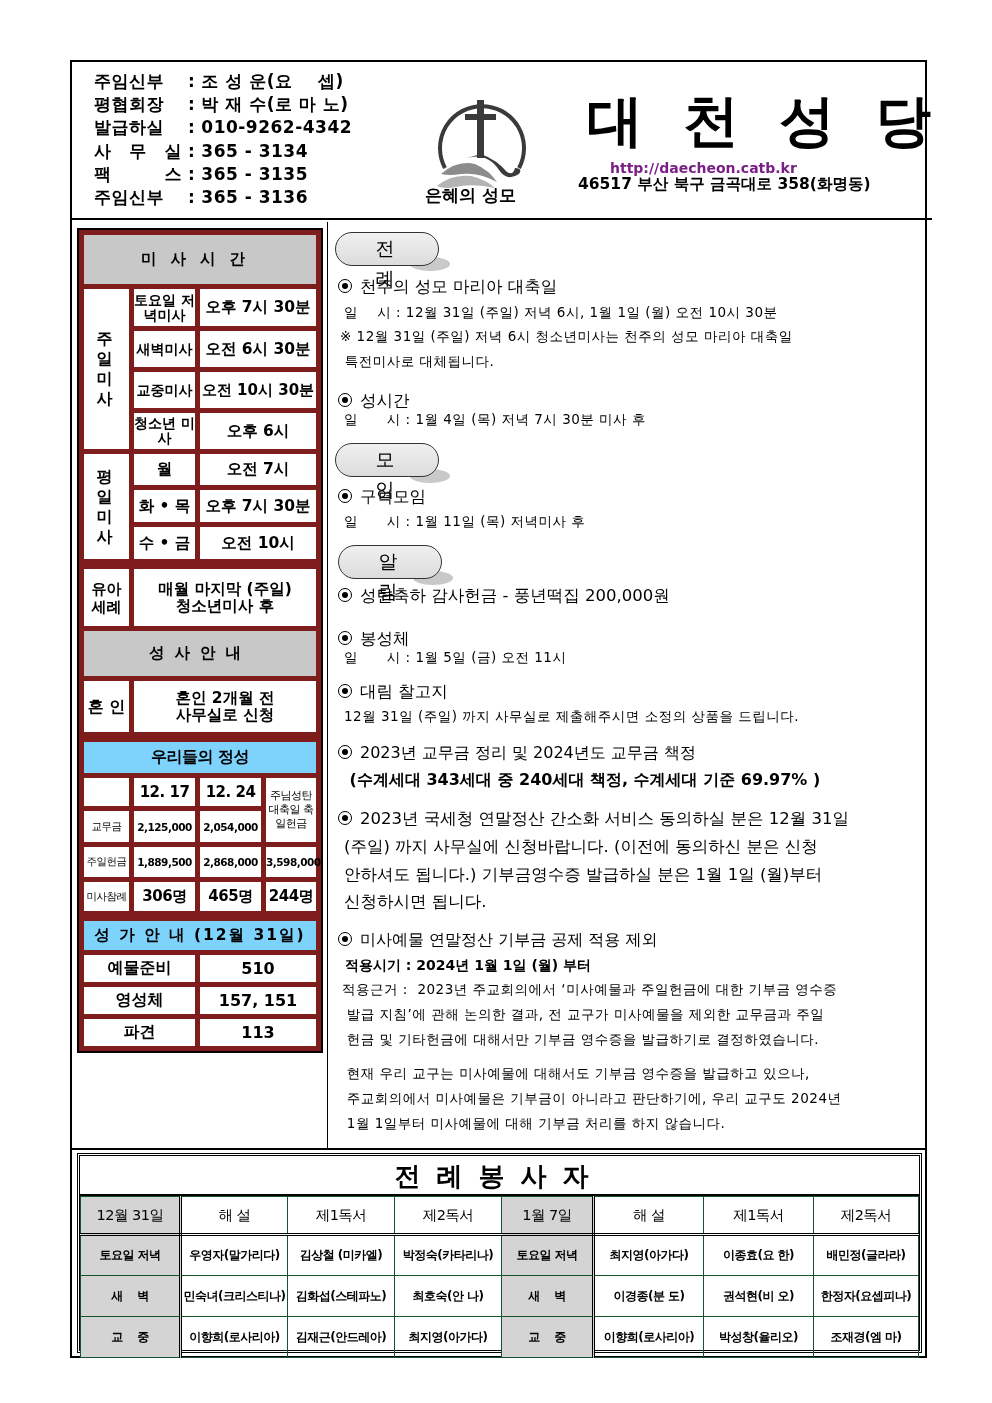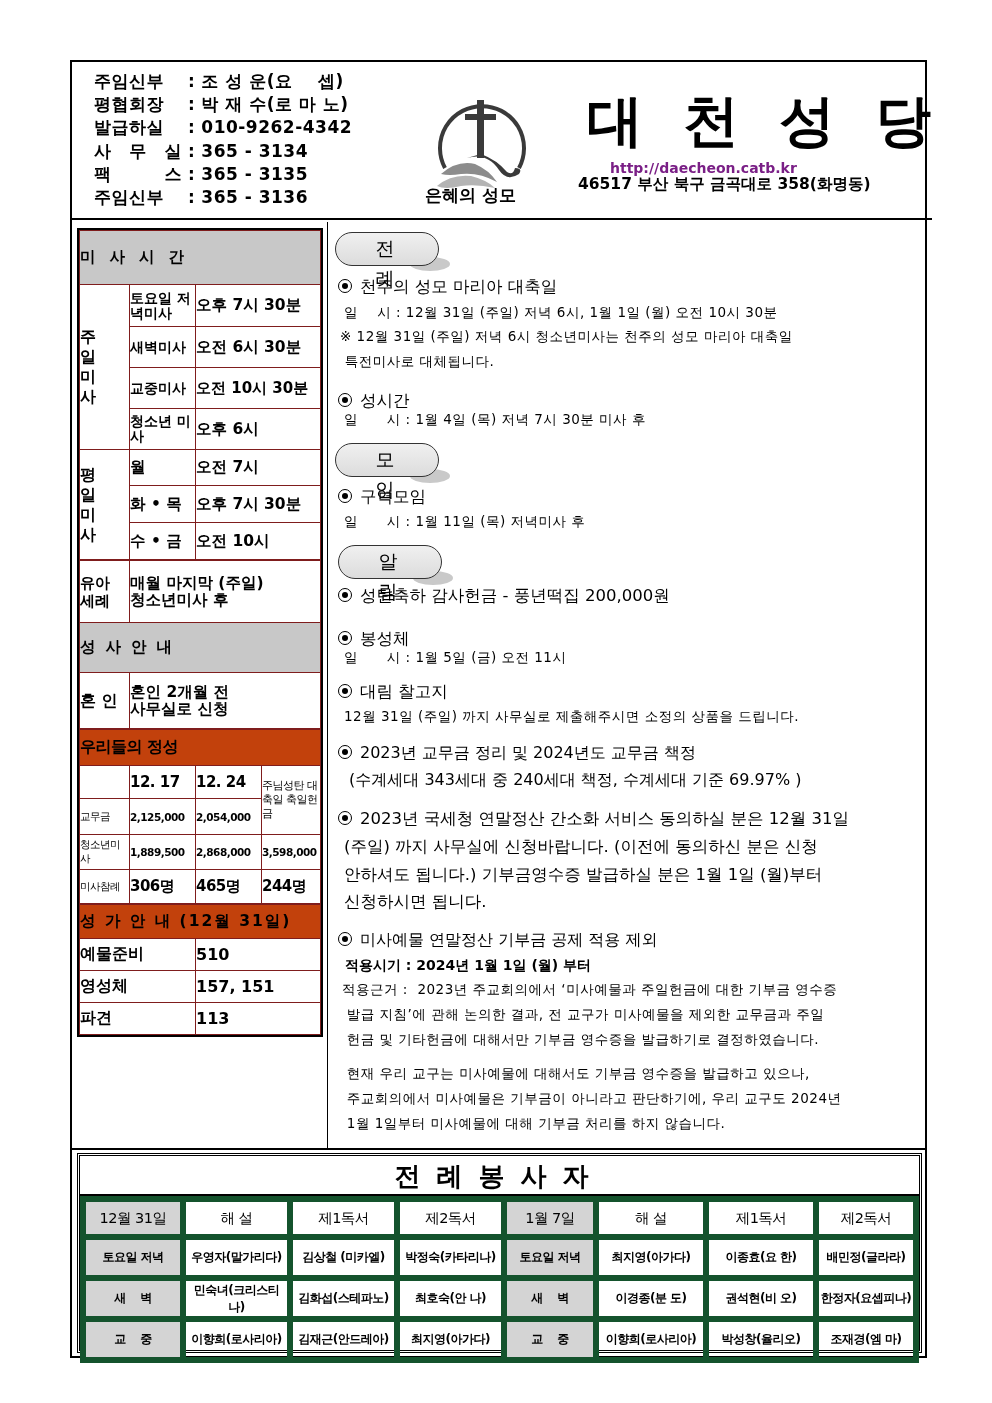--- a/index.html
+++ b/index.html
@@ -20,42 +20,42 @@
   .url { position: absolute; left: 538px; top: 98px; font-size: 14px; font-weight: bold; color: #7a1f86; white-space: nowrap; }
   .address { position: absolute; left: 506px; top: 112px; font-size: 15.5px; font-weight: bold; white-space: nowrap; }
 
   
   .vdivider { position: absolute; left: 255px; top: 160px; width: 1px; height: 926px; background: #000; }
   .hdivider { position: absolute; left: 0; top: 1086px; width: 853px; height: 2px; background: #000; }
 
   
   .left { position: absolute; left: 5px; top: 166px; width: 246px; border: 2px solid #000; }
   table.grid { border-collapse: collapse; width: 100%; table-layout: fixed; }
-  table.grid td { border: 1px solid #7f1d1d; text-align: left; vertical-align: middle; font-weight: bold; }
+  table.grid td { border: 5px solid #7f1d1d; text-align: center; vertical-align: middle; font-weight: bold; }
   .sec-head { background: #c8c8c8; height: 54px; font-size: 17px; letter-spacing: 14px; }
-  .sec-head-sm { background: #c2410c; height: 36px; font-size: 17px; letter-spacing: 2px; }
+  .sec-head-sm { background: #7dd3fc; height: 36px; font-size: 17px; letter-spacing: 2px; }
   .mass td { font-size: 15.5px; line-height: 17px; }
   .offer td { font-size: 10.5px; letter-spacing: -0.5px; }
   .offer .big { font-size: 15px; }
   .account { text-align: center; font-weight: bold; font-size: 15.5px; line-height: 19px; padding: 6px 0; border-bottom: 1px solid #000; }
   .hymn td { font-size: 16px; height: 32px; }
   .pill { position: relative; display: inline-block; height: 34px; width: 104px; border: 1.5px solid #333; border-radius: 17px; background: linear-gradient(#f0f0f0,#dcdcdc); font-size: 19px; text-align: center; line-height: 30px; letter-spacing: 24px; padding-left: 20px; }
   .pill-shadow { position: absolute; width: 40px; height: 14px; background: #c9c9c9; border-radius: 50%; }
   .bullet { font-size: 16.5px; font-weight: normal; white-space: nowrap; }
   .bullet .dot { display: inline-block; width: 14px; height: 14px; border: 1.5px solid #000; border-radius: 50%; margin-right: 8px; position: relative; top: 1px; }
   .bullet .dot::after { content: ""; position: absolute; left: 2.5px; top: 2.5px; width: 6px; height: 6px; background: #000; border-radius: 50%; }
   .line { font-size: 13.5px; white-space: nowrap; letter-spacing: 0.5px; }
   .line-b { font-size: 15.5px; white-space: nowrap; font-weight: bold; }
   .abs { position: absolute; }
 
   
   .bottom { position: absolute; left: 5px; top: 1091px; width: 845px; height: 200px; border: 3px double #000; }
   .bottom-title { height: 40px; border-bottom: 2px solid #000; text-align: center; font-size: 26px; font-weight: bold; letter-spacing: 16px; line-height: 40px; }
   table.serv { border-collapse: collapse; width: 100%; table-layout: fixed; }
-  table.serv td { border: 6px solid #14532d; text-align: center; vertical-align: middle; font-size: 12px; font-weight: bold; height: 41px; letter-spacing: -0.5px; }
+  table.serv td { border: 1px solid #14532d; text-align: center; vertical-align: middle; font-size: 12px; font-weight: bold; height: 41px; letter-spacing: -0.5px; }
   table.serv tr.h td { font-size: 14.5px; font-weight: normal; height: 38px; border-bottom: 3px double #000; }
   table.serv td.gray { background: #d4d4d4; }
   table.serv td.dbl-r { border-right: 3px double #000; }
 </style>
 </head>
 <body>
 
 <div class="page">
 
   <div class="header">
@@ -195,21 +195,21 @@
         <td class="big">12. 17</td>
         <td class="big">12. 24</td>
         <td rowspan="2" style="line-height:14px;font-weight:normal;font-size:11px">주님성탄 대축일 축일헌금</td>
       </tr>
       <tr style="height:36px">
         <td style="font-weight:normal">교무금</td>
         <td>2,125,000</td>
         <td>2,054,000</td>
       </tr>
       <tr style="height:35px">
-        <td style="font-weight:normal">청소년미사</td>
+        <td style="font-weight:normal">주일헌금</td>
         <td>1,889,500</td>
         <td>2,868,000</td>
         <td>3,598,000</td>
       </tr>
       <tr style="height:34px">
         <td style="font-weight:normal">미사참례</td>
         <td class="big">306명</td>
         <td class="big">465명</td>
         <td class="big">244명</td>
       </tr>
@@ -259,21 +259,21 @@
     <div class="abs line" style="left:272px;top:451px;white-space:pre">일      시 : 1월 11일 (목) 저녁미사 후</div>
 
     <div class="abs pill-shadow" style="left:341px;top:509px"></div>
     <div class="abs pill" style="left:266px;top:483px">알림</div>
     <div class="abs bullet" style="left:266px;top:523px"><span class="dot"></span><span>성탄축하 감사헌금 - 풍년떡집 200,000원</span></div>
     <div class="abs bullet" style="left:266px;top:566px"><span class="dot"></span><span>봉성체</span></div>
     <div class="abs line" style="left:272px;top:587px;white-space:pre">일      시 : 1월 5일 (금) 오전 11시</div>
     <div class="abs bullet" style="left:266px;top:619px"><span class="dot"></span><span>대림 찰고지</span></div>
     <div class="abs line" style="left:272px;top:646px">12월 31일 (주일) 까지 사무실로 제출해주시면 소정의 상품을 드립니다.</div>
     <div class="abs bullet" style="left:266px;top:681px;font-weight:normal;font-size:16px"><span class="dot"></span><span>2023년 교무금 정리 및 2024년도 교무금 책정</span></div>
-    <div class="abs line-b" style="left:272px;top:708px;font-weight:normal;font-size:16px;white-space:pre"> (수계세대 343세대 중 240세대 책정, 수계세대 기준 69.97% )</div>
+    <div class="abs line-b" style="left:272px;top:708px;font-weight:bold;font-size:16px;white-space:pre"> (수계세대 343세대 중 240세대 책정, 수계세대 기준 69.97% )</div>
     <div class="abs bullet" style="left:266px;top:746px;font-weight:normal;font-size:16.5px"><span class="dot"></span><span>2023년 국세청 연말정산 간소화 서비스 동의하실 분은 12월 31일</span></div>
     <div class="abs line-b" style="left:272px;top:774px;font-weight:normal;font-size:16.5px">(주일) 까지 사무실에 신청바랍니다. (이전에 동의하신 분은 신청</div>
     <div class="abs line-b" style="left:272px;top:802px;font-weight:normal;font-size:16.5px">안하셔도 됩니다.) 기부금영수증 발급하실 분은 1월 1일 (월)부터</div>
     <div class="abs line-b" style="left:272px;top:829px;font-weight:normal;font-size:16.5px">신청하시면 됩니다.</div>
     <div class="abs bullet" style="left:266px;top:868px;font-size:16px"><span class="dot"></span><span>미사예물 연말정산 기부금 공제 적용 제외</span></div>
     <div class="abs line-b" style="left:273px;top:895px;font-size:14px">적용시기 : 2024년 1월 1일 (월) 부터</div>
     <div class="abs line" style="left:270px;top:919px;white-space:pre">적용근거 :  2023년 주교회의에서 ‘미사예물과 주일헌금에 대한 기부금 영수증</div>
     <div class="abs line" style="left:270px;top:944px;white-space:pre"> 발급 지침’에 관해 논의한 결과, 전 교구가 미사예물을 제외한 교무금과 주일</div>
     <div class="abs line" style="left:270px;top:969px;white-space:pre"> 헌금 및 기타헌금에 대해서만 기부금 영수증을 발급하기로 결정하였습니다.</div>
     <div class="abs line" style="left:270px;top:1003px;white-space:pre"> 현재 우리 교구는 미사예물에 대해서도 기부금 영수증을 발급하고 있으나,</div>

